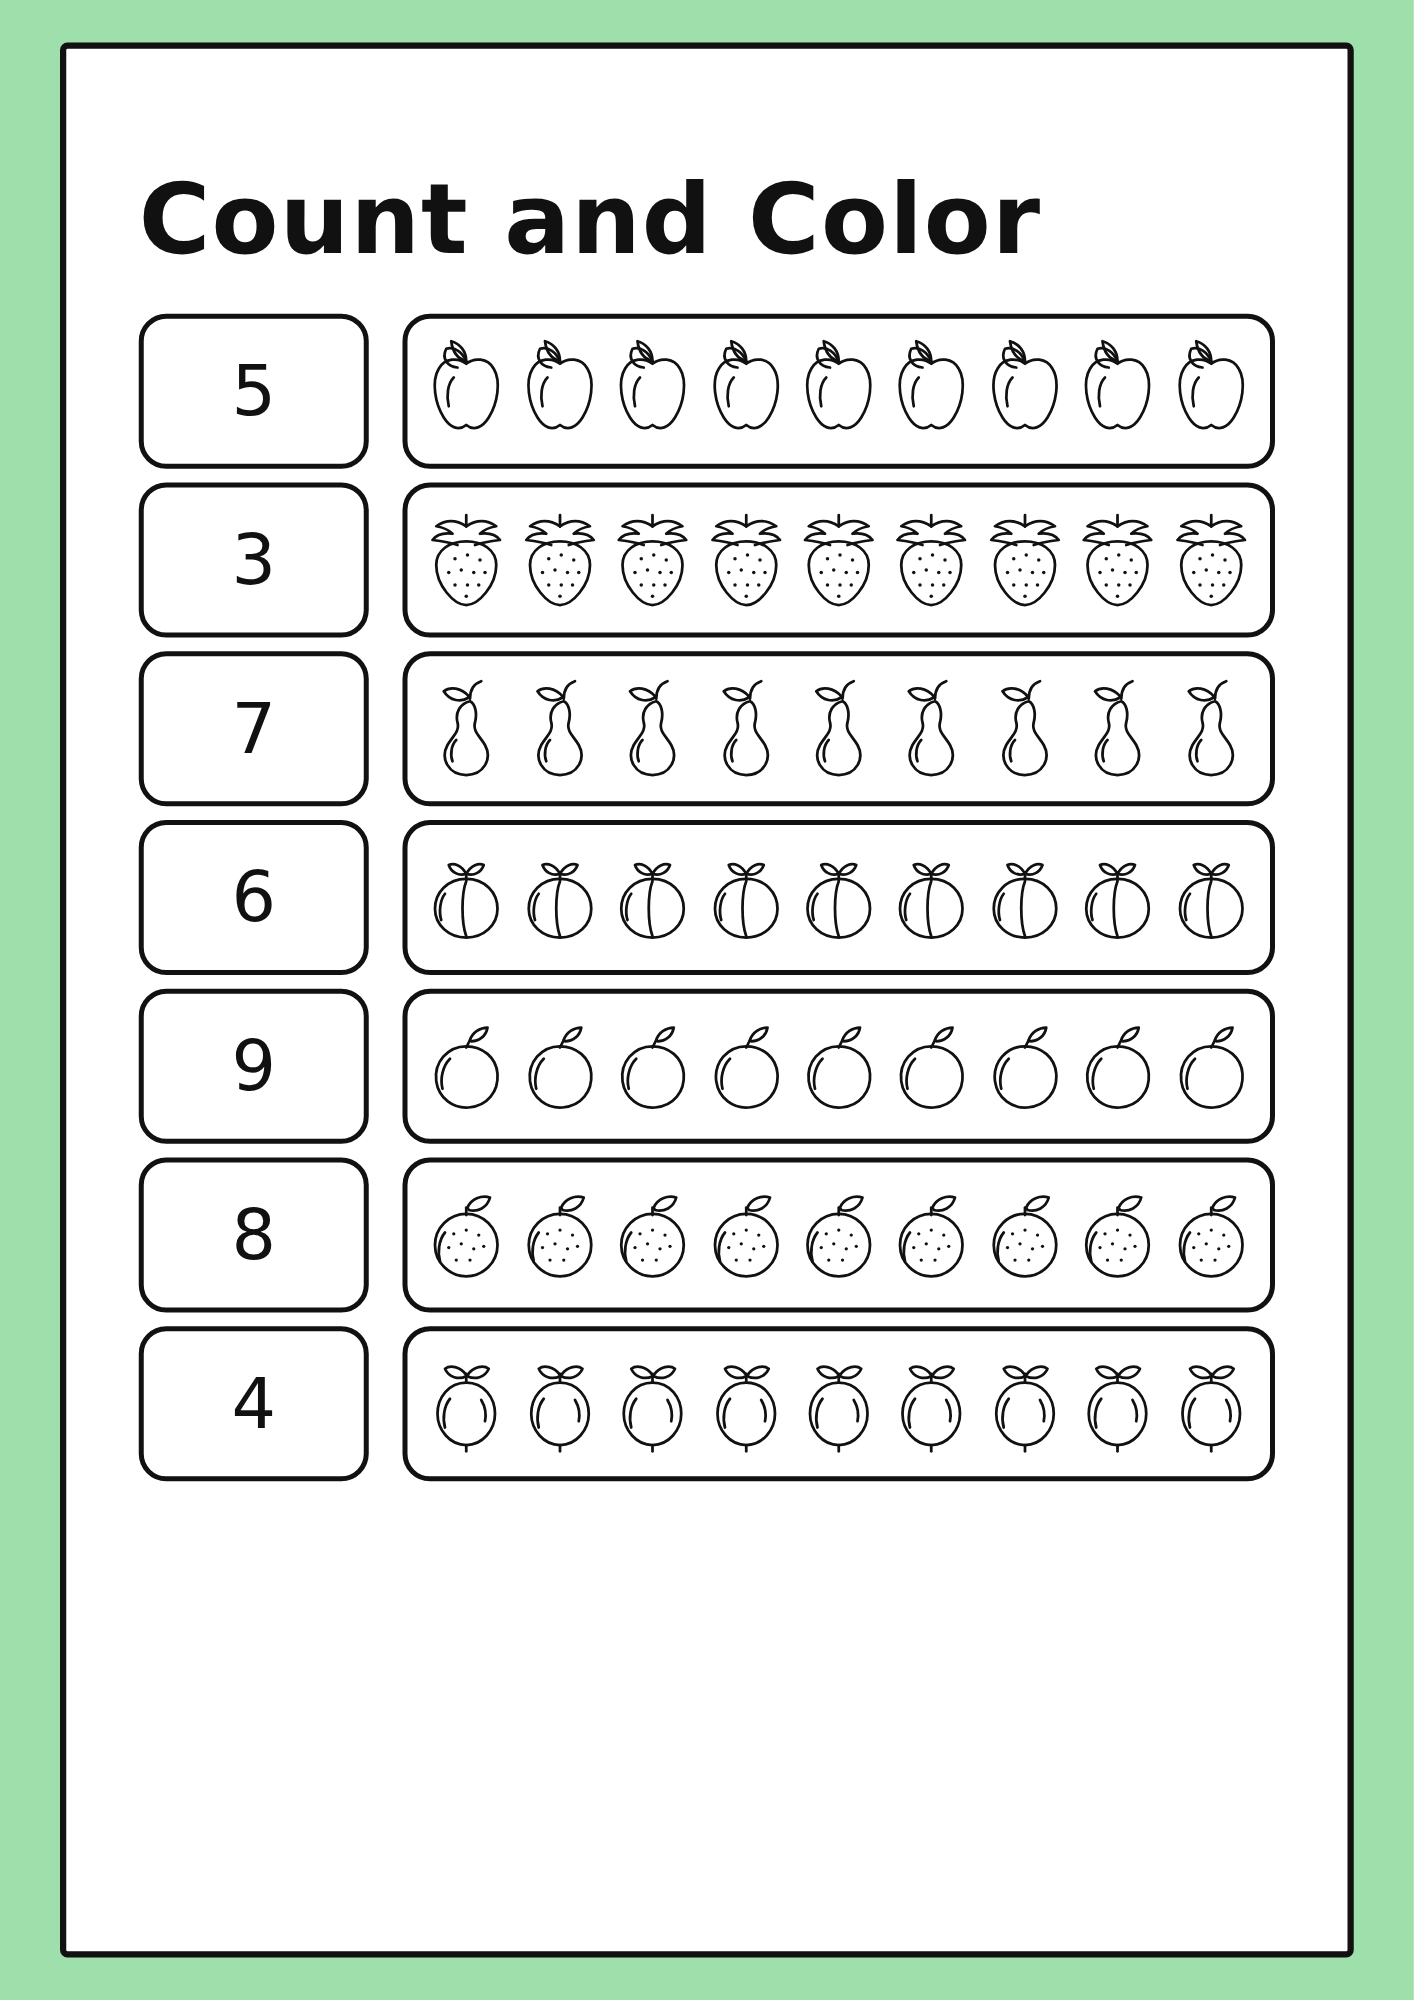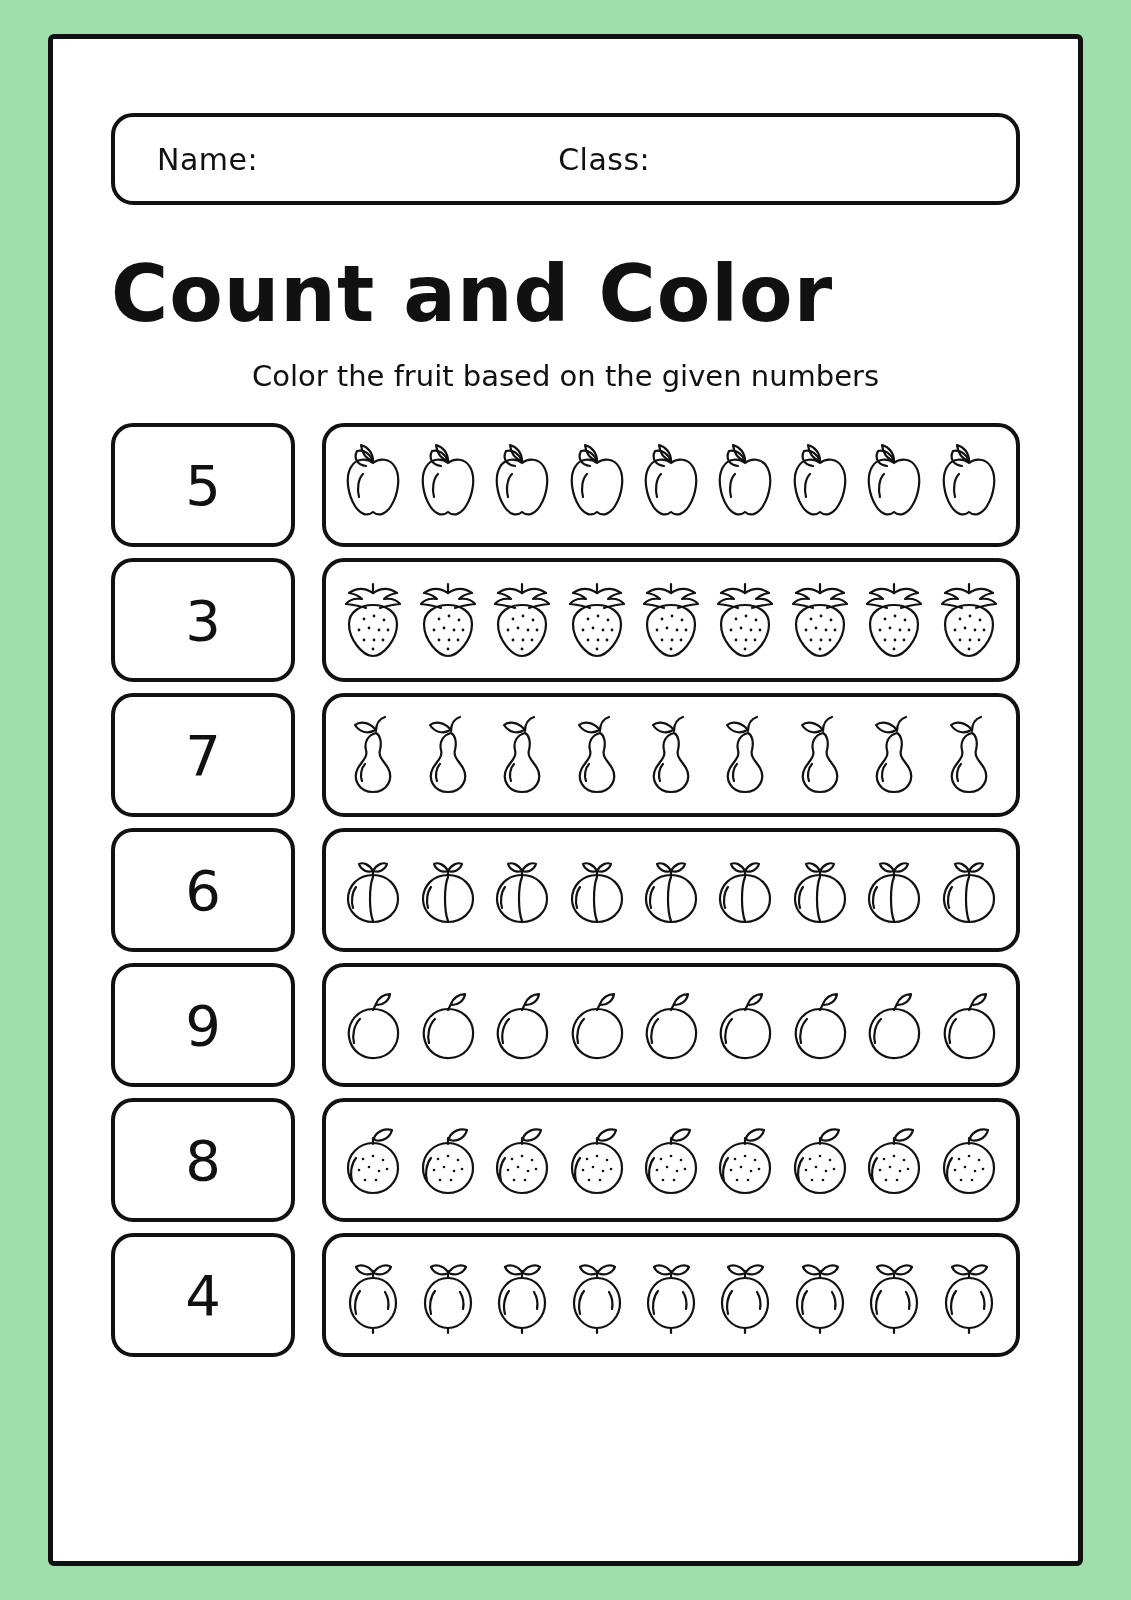--- a/index.html
+++ b/index.html
@@ -115,27 +115,22 @@
     display: block;
   }
   .fruit svg { display: block; width: 100%; height: 100%; }
 </style>
 </head>
 <body>
 
 <div class="page">
   <div class="inner">
 
-    <div class="header-box">
-      <div class="header-field name">Name:</div>
-      <div class="header-field class">Class:</div>
-    </div>
 
     <div class="title">Count and Color</div>
-    <div class="subtitle">Color the fruit based on the given numbers</div>
 
     <div class="rows" id="rows">
         <div class="row">
           <div class="num-box">
             <div class="num">5</div>
           </div>
           <div class="fruit-box">
             <span class="fruit">
     <svg viewBox="0 0 66 92" fill="none" stroke="#111" stroke-width="2.2" stroke-linecap="round" stroke-linejoin="round">
       <path d="M33 22 C33 14 28 8 21 6 C22 14 26 20 33 22 Z"></path>

